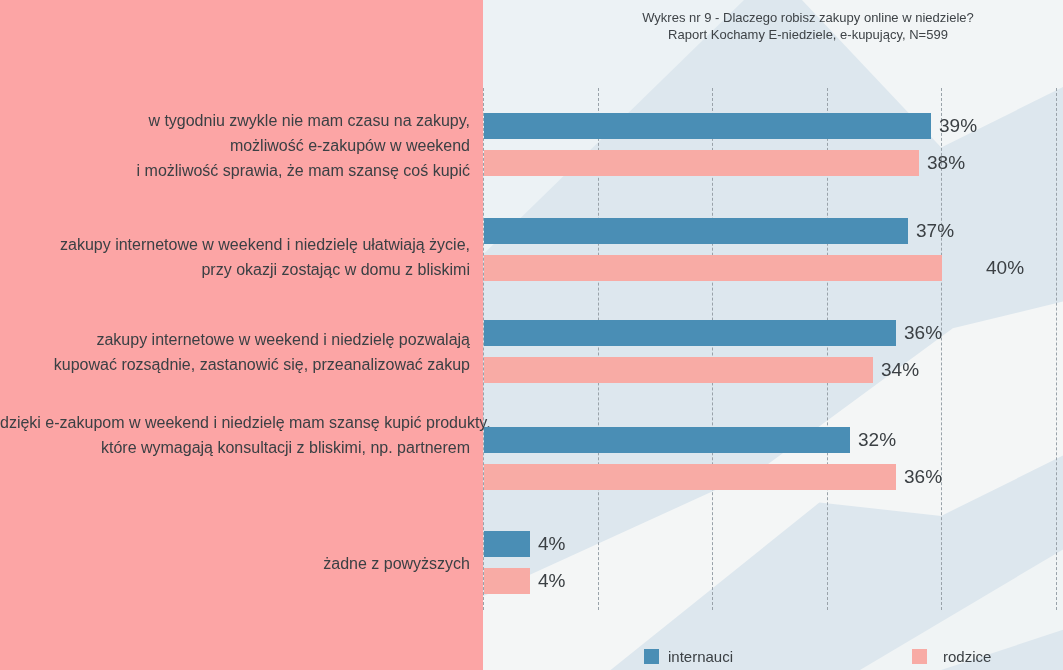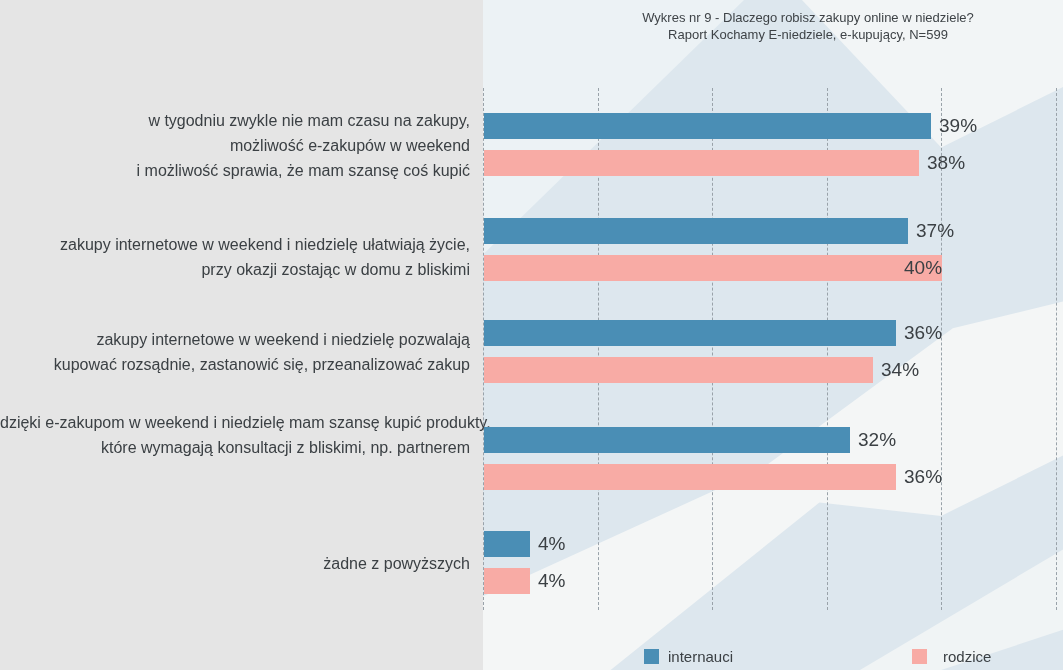--- a/index.html
+++ b/index.html
@@ -1,18 +1,18 @@
 <!DOCTYPE html>
 <html><head>
 <meta charset="utf-8">
 <style>
   html,body{margin:0;padding:0;background:#ffffff;}
   .stage{
     position:relative;width:1063px;height:670px;overflow:hidden;
-    background:#e5e5e5;
+    background:#fca5a5;
     font-family:"Liberation Sans",sans-serif;
     color:#3e4347;
   }
   .panel{position:absolute;left:483px;top:0;width:580px;height:670px;background:#dde7ee;}
   .deco{position:absolute;inset:0;}
   .deco-top-left{background:#ecf2f5;clip-path:polygon(0 0,45% 0,0 38%);}
   .deco-top-right{background:#f2f5f6;clip-path:polygon(55% 0,100% 0,100% 13%,79% 22%);}
   .deco-main-band{background:#f4f6f6;clip-path:polygon(0 89%,48% 70%,81% 49%,100% 45%,100% 68%,79% 77%,58% 75%,22% 100%,0 100%);}
   .deco-bottom-right{background:#f0f4f5;clip-path:polygon(65% 100%,100% 82%,100% 94%,79% 100%);}
   .chart-title{
@@ -71,21 +71,21 @@
       <div class="value-label" style="left: 939px; top: 126px;">39%</div>
       <div class="bar" style="left: 484px; top: 150px; width: 435px; background: rgb(248, 171, 165);"></div>
       <div class="value-label" style="left: 927px; top: 163px;">38%</div>
       <div class="cat-label" style="top: 257px;">
         <div class="cat-line">zakupy internetowe w weekend i niedzielę ułatwiają życie,</div>
         <div class="cat-line">przy okazji zostając w domu z bliskimi</div>
       </div>
       <div class="bar" style="left: 484px; top: 218px; width: 424px; background: rgb(74, 142, 181);"></div>
       <div class="value-label" style="left: 916px; top: 231px;">37%</div>
       <div class="bar" style="left: 484px; top: 255px; width: 458px; background: rgb(248, 171, 165);"></div>
-      <div class="value-label" style="left: 904px; top: 268px;">40%</div>
+      <div class="value-label" style="left: 986px; top: 268px;">40%</div>
       <div class="cat-label" style="top: 351.5px;">
         <div class="cat-line">zakupy internetowe w weekend i niedzielę pozwalają</div>
         <div class="cat-line">kupować rozsądnie, zastanowić się, przeanalizować zakup</div>
       </div>
       <div class="bar" style="left: 484px; top: 320px; width: 412px; background: rgb(74, 142, 181);"></div>
       <div class="value-label" style="left: 904px; top: 333px;">36%</div>
       <div class="bar" style="left: 484px; top: 357px; width: 389px; background: rgb(248, 171, 165);"></div>
       <div class="value-label" style="left: 881px; top: 370px;">34%</div>
       <div class="cat-label" style="top: 435px;">
         <div class="cat-line">dzięki e-zakupom w weekend i niedzielę mam szansę kupić produkty,</div>

